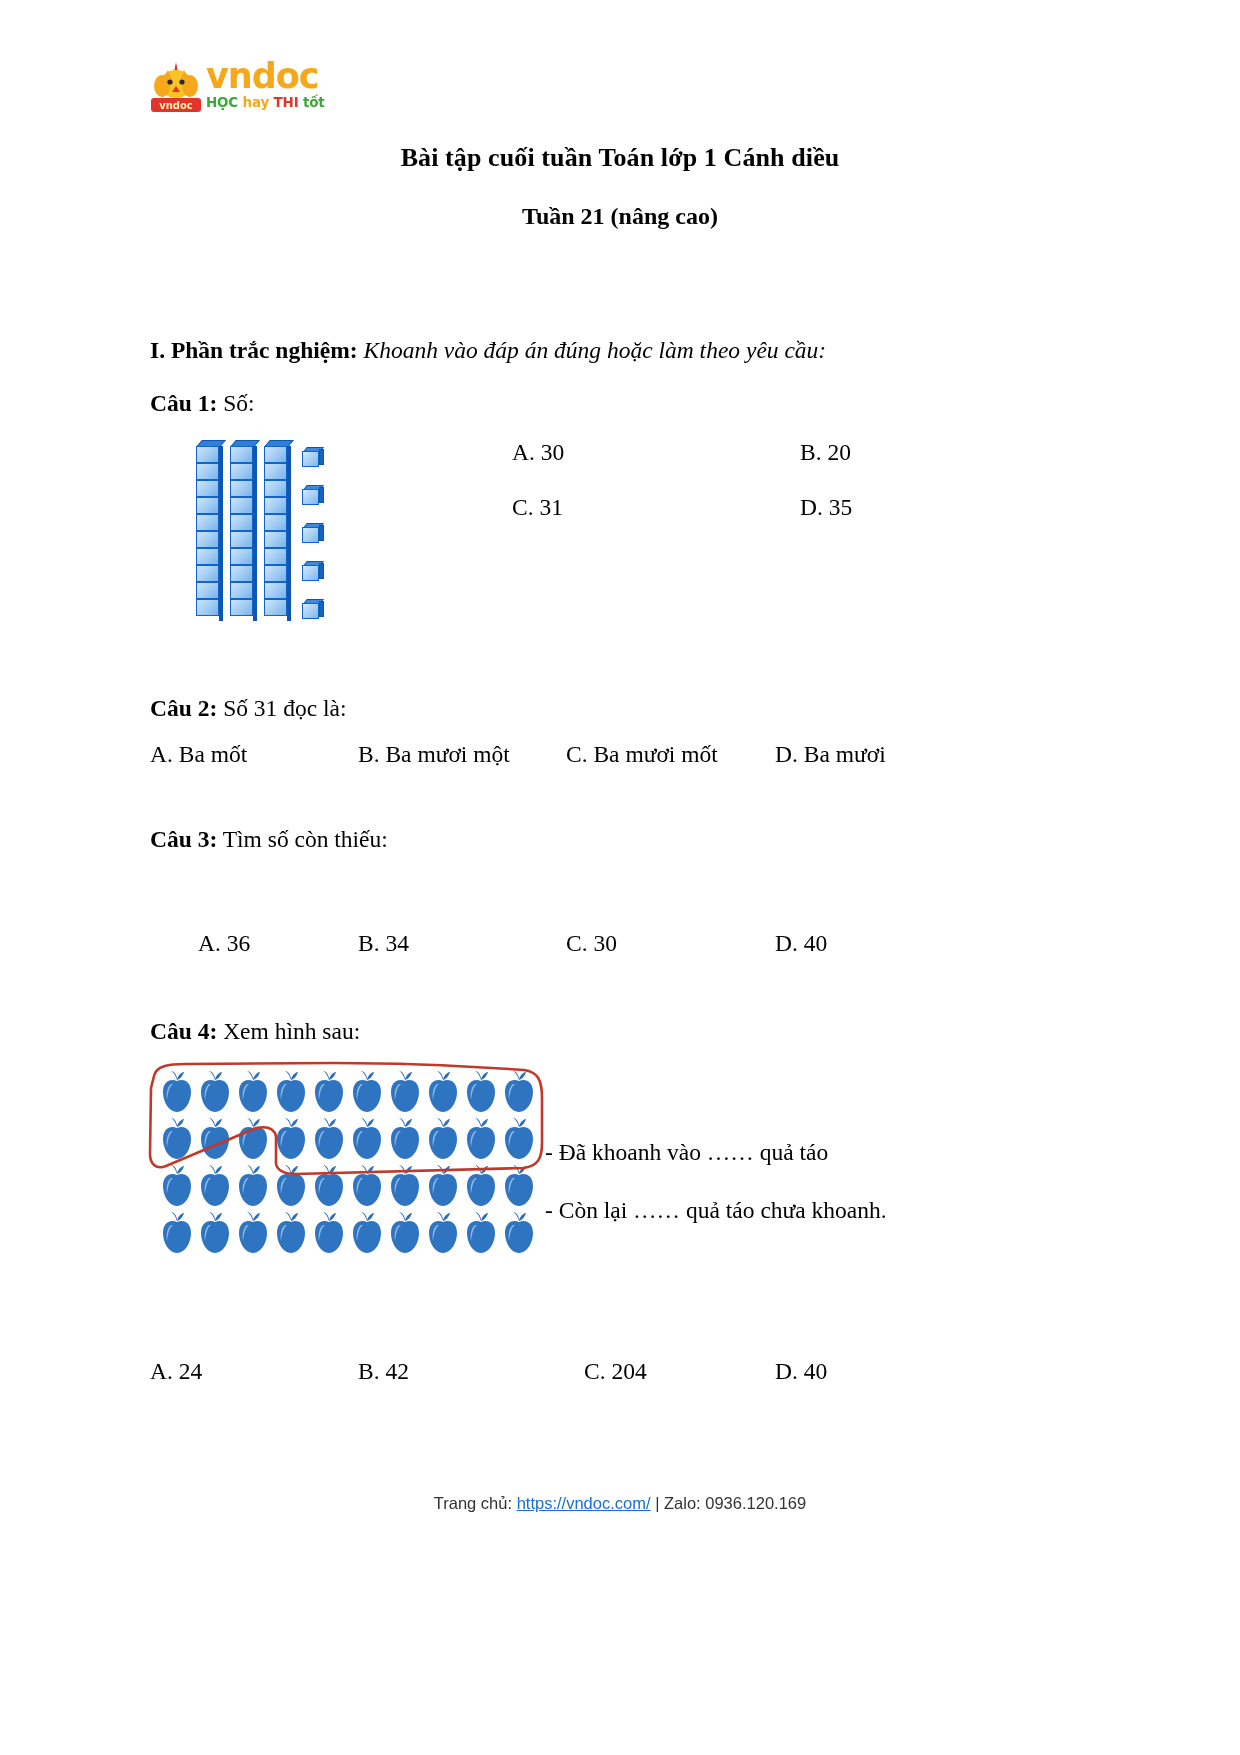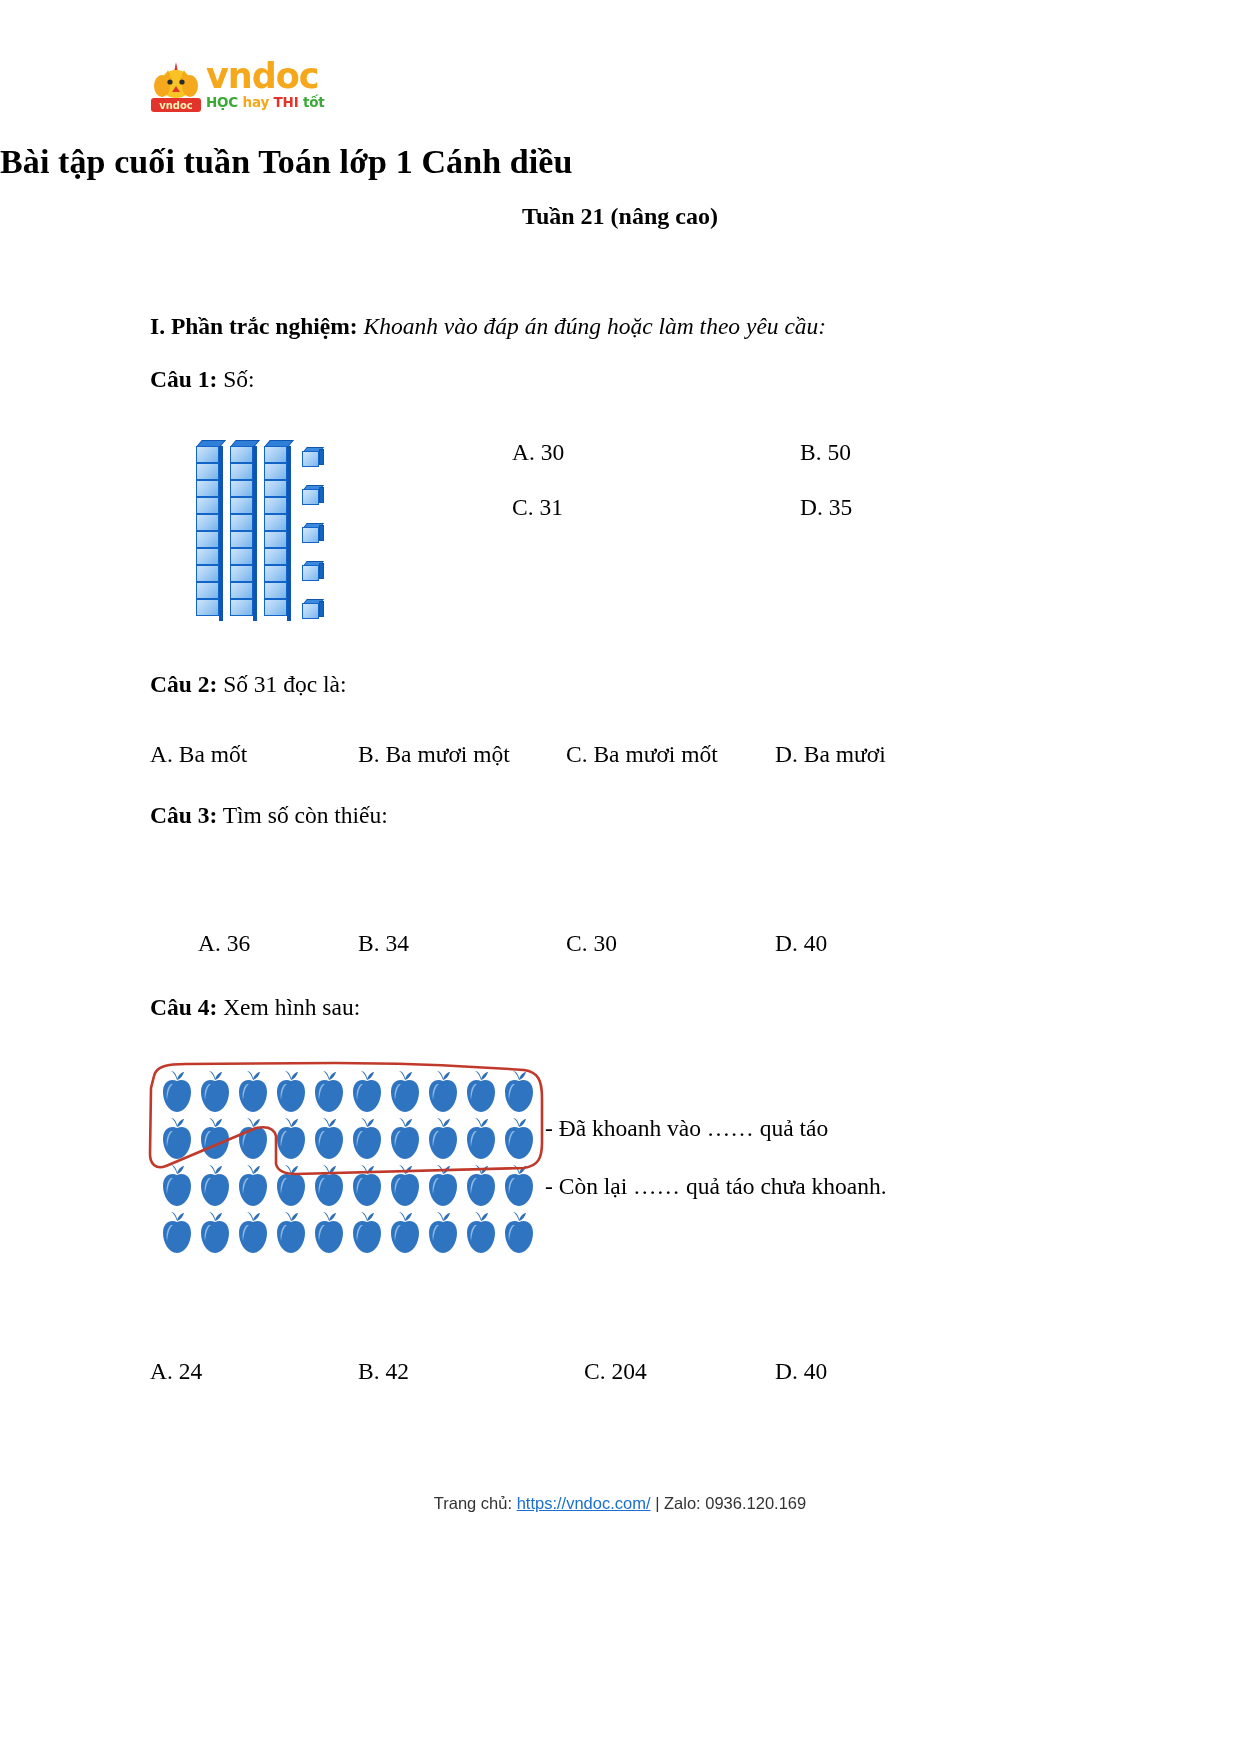--- a/index.html
+++ b/index.html
@@ -65,41 +65,42 @@
   .tag-hay { color: #F5A81C; }
   .tag-thi { color: #E3342B; }
   .tag-tot { color: #3BA935; }
 
   
   .doc-title {
     position: absolute;
     left: 0;
     top: 143px;
     width: 1240px;
-    text-align: left;
+    text-align: center;
     font-weight: bold;
-    font-size: 34px;
+    font-size: 26px;
     letter-spacing: 0.1px;
   }
   .doc-subtitle {
     position: absolute;
     left: 0;
     top: 203px;
     width: 1240px;
     text-align: center;
     font-weight: bold;
     font-size: 24px;
   }
 
   
   .line {
     position: absolute;
     font-size: 23.5px;
     line-height: 30px;
     white-space: nowrap;
+    margin-top: 24px;
   }
   .b { font-weight: bold; }
   .i { font-style: italic; }
 
   .opt {
     position: absolute;
     font-size: 23.5px;
     line-height: 30px;
     white-space: nowrap;
   }
@@ -318,21 +319,21 @@
       <div class="face"></div>
     </div>
     <div class="unit-cube" style="left:106px; top:159px;">
       <div class="top"></div>
       <div class="side"></div>
       <div class="face"></div>
     </div>
   </div>
 
   <div class="opt" style="left:512px; top:437px;">A. 30</div>
-  <div class="opt" style="left:800px; top:437px;">B. 50</div>
+  <div class="opt" style="left:800px; top:437px;">B. 20</div>
   <div class="opt" style="left:512px; top:492px;">C. 31</div>
   <div class="opt" style="left:800px; top:492px;">D. 35</div>
 
   <div class="line" style="left:150px; top:669px;"><span class="b">Câu 2:</span> <span>Số 31 đọc là:</span></div>
 
   <div class="opt" style="left:150px; top:739px;">A. Ba mốt</div>
   <div class="opt" style="left:358px; top:739px;">B. Ba mươi một</div>
   <div class="opt" style="left:566px; top:739px;">C. Ba mươi mốt</div>
   <div class="opt" style="left:775px; top:739px;">D. Ba mươi</div>
 

